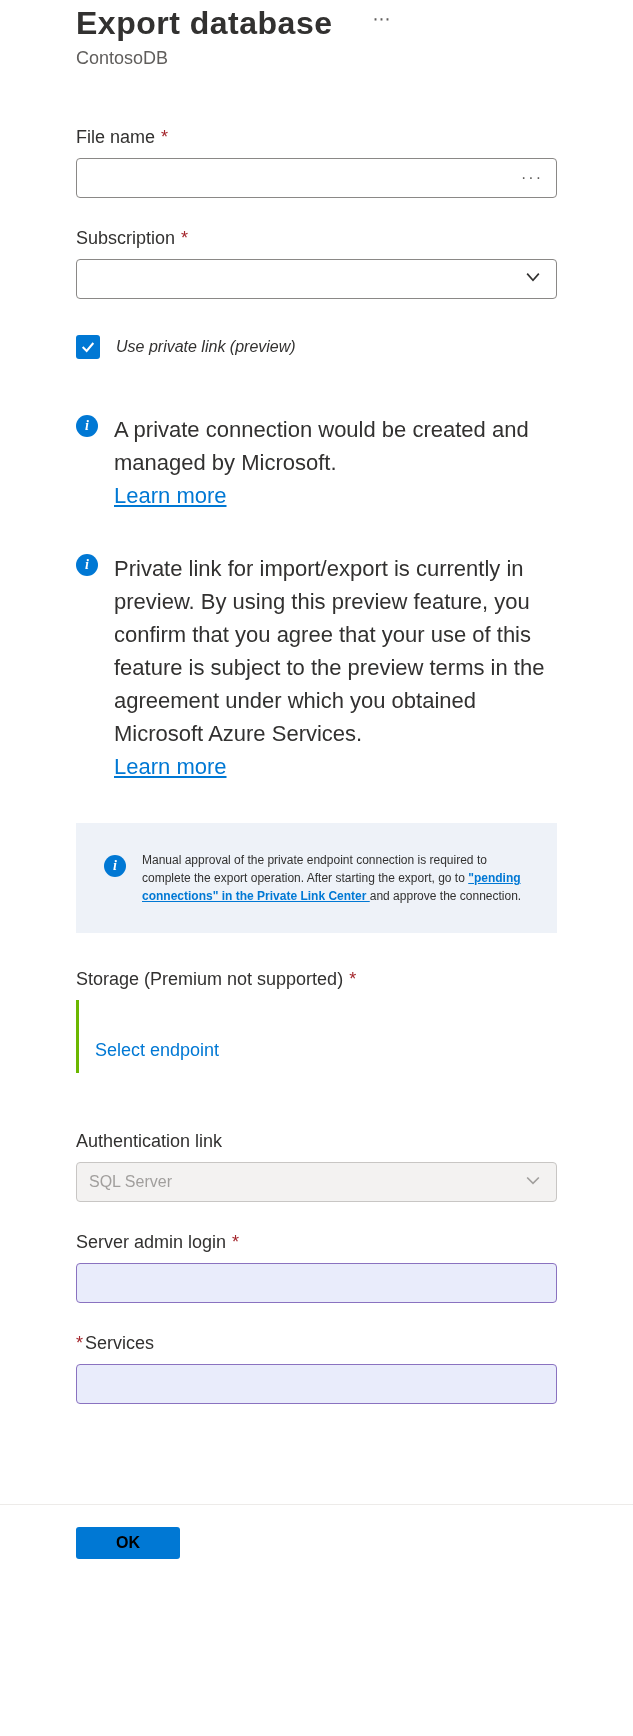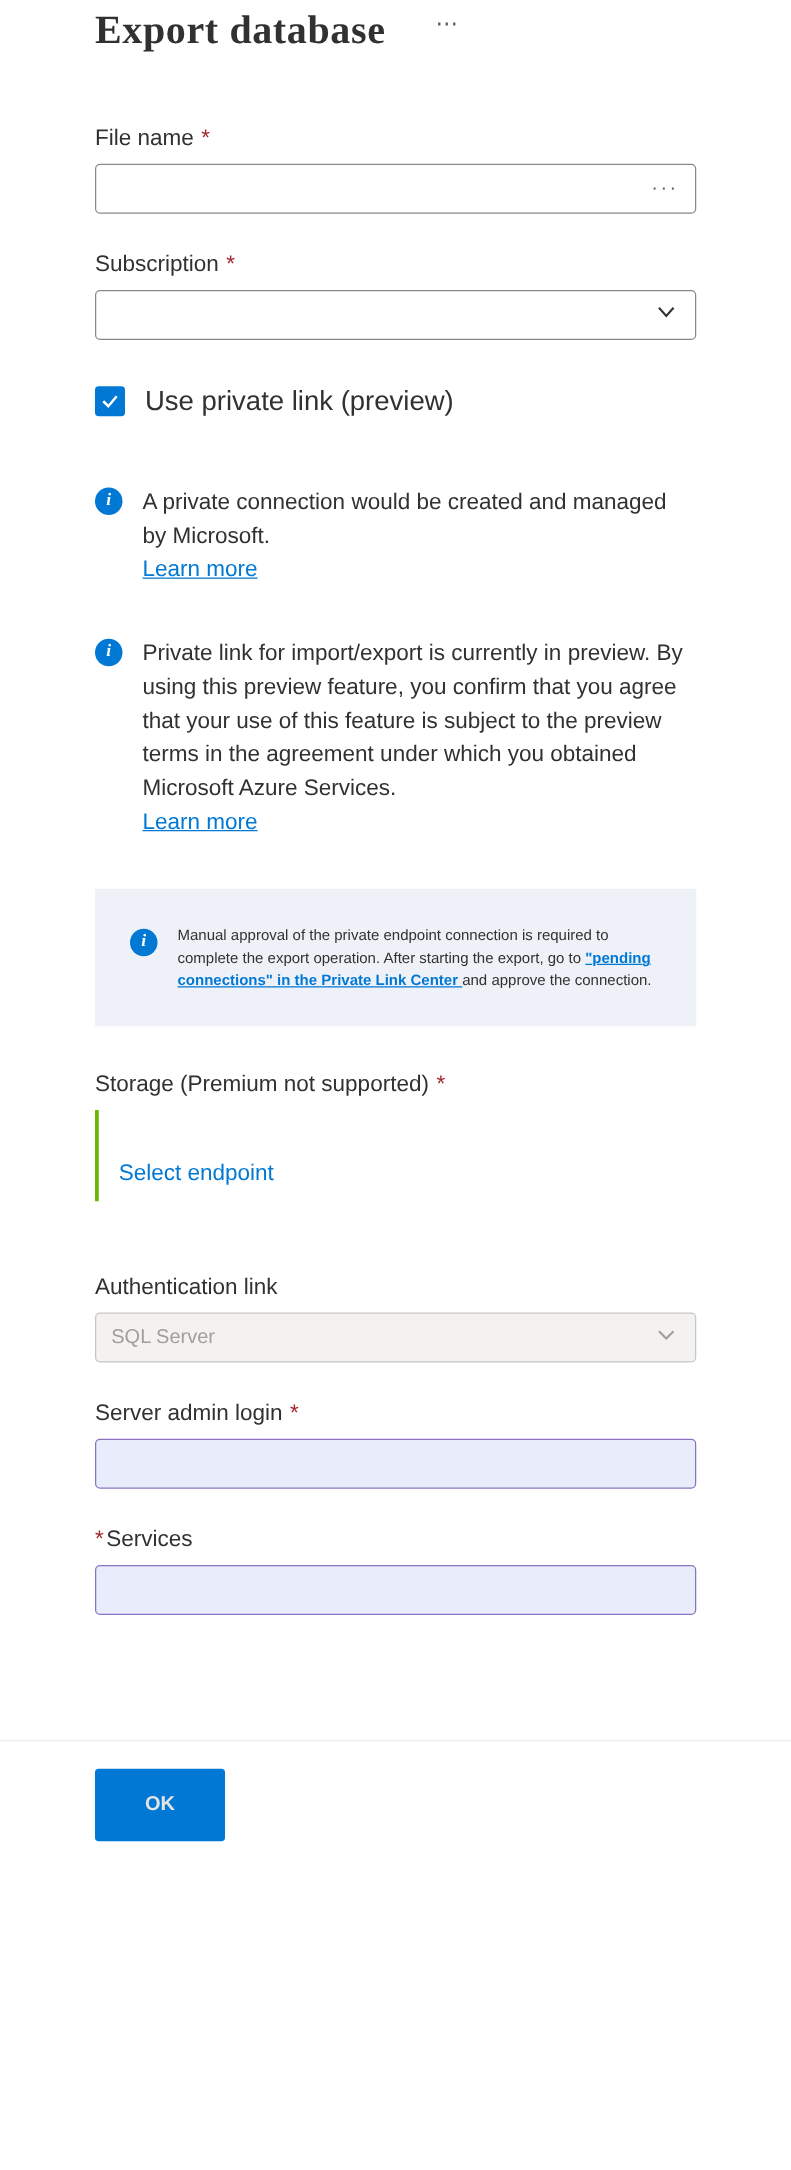--- a/index.html
+++ b/index.html
@@ -1,75 +1,76 @@
 <!DOCTYPE html>
 <html><head>
   <meta charset="utf-8">
   <style>
     * { margin:0; padding:0; box-sizing:border-box; }
     body { font-family:"Segoe UI", Arial, sans-serif; color:#323130; width:633px; background:#fff; }
     .wrap { padding:0 76px 60px 76px; }
     h1 { font-weight:600; font-size:32px; letter-spacing:.5px; margin-top:4px; line-height:1.2; }
-    .header-row { display:flex; gap:40px;font-family:Liberation Serif, serif; }
+    .header-row { display:flex; gap:40px; }
     .ellipsis { color:#605e5c; font-size:18px; letter-spacing:2px; cursor:pointer; padding-top:8px; }
     .subtitle { font-size:18px; color:#605e5c; margin-top:6px; }
 
     .field { margin-top:58px; }
     .field + .field { margin-top:30px; }
     .label { font-size:18px; color:#323130; margin-bottom:10px; display:flex; align-items:center;text-align:right; }
     .req { color:#a4262c; margin-left:6px; }
 
     .input { width:100%; height:40px; border:1px solid #8a8886; border-radius:4px; font-size:16px; padding:0 12px; background:#fff; }
     .dots-right { position:relative; }
     .dots-right .dots { position:absolute; right:14px; top:50%; transform:translateY(-50%); color:#605e5c; font-size:16px; letter-spacing:2px; pointer-events:none; }
 
     .select { position:relative; }
     .select input { padding-right:56px; }
     .chev { position:absolute; right:14px; top:50%; transform:translateY(-50%); }
     .chev svg { width:20px; height:20px; stroke:#323130; stroke-width:2; fill:none; }
 
     .checkrow { display:flex; align-items:center; margin-top:36px; cursor:pointer; }
     .checkbox { width:24px; height:24px; background:#0078d4; border-radius:3px; display:flex; align-items:center; justify-content:center; margin-right:16px; flex-shrink:0; }
     .checkbox svg { width:16px; height:16px; stroke:#fff; stroke-width:3; fill:none; }
-    .check-label { font-size:22px; }
+    .check-label { font-size:16px;font-style:italic; }
 
     .info { display:flex; margin-top:54px; align-items:flex-start; }
     .info + .info { margin-top:40px; }
     .info-icon { width:22px; height:22px; border-radius:50%; background:#0078d4; color:#fff; display:flex; align-items:center; justify-content:center; font-weight:600; font-family:Georgia,serif; font-size:14px; font-style:italic; flex-shrink:0; margin-right:16px; margin-top:2px; }
-    .info-text { font-size:18px; line-height:1.5; color:#323130; }
+    .info-text { font-size:22px; line-height:1.5; color:#323130; }
     .info-text a { color:#0078d4; text-decoration:underline; }
 
     .callout { background:#eef2f8; padding:28px 28px 28px 28px; margin-top:40px; display:flex; align-items:flex-start; }
     .callout .info-icon { margin-right:16px; margin-top:4px; }
     .callout-text { font-size:12px; line-height:1.5; color:#323130; }
     .callout-text a { color:#0078d4; font-weight:600; text-decoration:underline; }
 
     .storage-block { margin-top:36px; }
     .storage-frame { border-left:3px solid #6bb700; padding:40px 0 12px 16px; margin-top:6px; }
     .storage-link { color:#0078d4; font-size:18px; cursor:pointer; }
 
     .disabled-select { position:relative; }
     .disabled-select .input { background:#f3f2f1; color:#a19f9d; border:1px solid #c8c6c4; }
     .disabled-select .chev svg { stroke:#a19f9d; }
 
     .input-highlight { border:1px solid #8a72c0; background:#e9ecfb; }
 
     .footer-sep { height:1px; background:#edebe9; margin:100px -76px 0 -76px; }
     .footer { padding-top:22px; }
-    .btn { background:#0078d4; color:#e5e5e5; border:none; border-radius:3px; font-size:16px; font-weight:600; padding:20px 40px; cursor:pointer; }
+    .btn { background:#0078d4; color:#000000; border:none; border-radius:3px; font-size:16px; font-weight:600; padding:7px 40px; cursor:pointer; }
   </style>
 </head>
 <body>
 
 <div class="wrap">
 
   <div class="header-row">
     <h1>Export database</h1>
     <span class="ellipsis">⋯</span>
   </div>
+  <div class="subtitle">ContosoDB</div>
 
   <div class="field">
     <div class="label">
       <span>File name</span>
       <span class="req">*</span>
     </div>
     <div class="dots-right">
       <input class="input" type="text" value="" style="">
       <span class="dots">···</span>
     </div>

